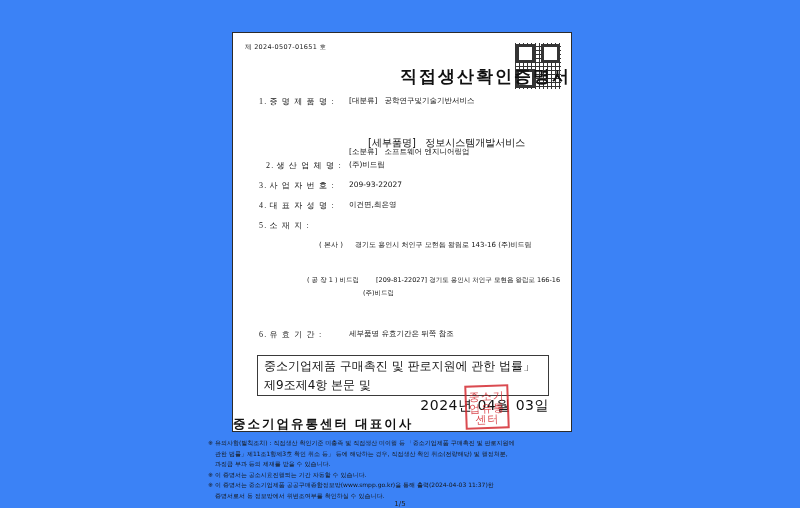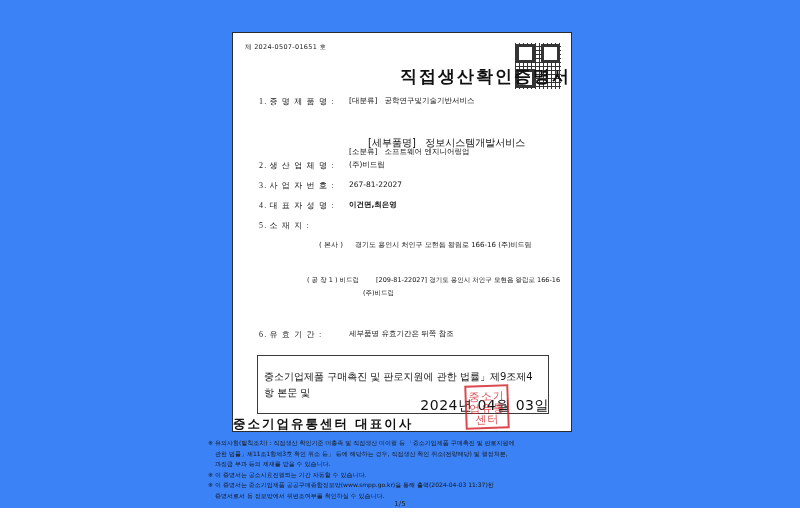--- a/index.html
+++ b/index.html
@@ -94,44 +94,44 @@
     font-family: Liberation Serif, serif;
   }
   .field .lbl {
     display: inline-block;
     letter-spacing: 1.2px;
   }
   .f1 { top: 63px; }
   .f1-v { position: absolute; left: 116px; top: 63px; font-size: 7.5px; }
   .f1b { position: absolute; left: 116px; top: 79px; font-size: 7.5px; margin-top: 35px; }
   .f1c { position: absolute; left: 116px; top: 103px; font-size: 10px; margin-left: 19px; }
-  .f2 { top: 127px; }
+  .f2 { top: 127px; margin-left: 7px; }
   .f2-v { position: absolute; left: 116px; top: 127px; font-size: 7.5px; }
   .f3 { top: 147px; }
   .f3-v { position: absolute; left: 116px; top: 147px; font-size: 7.5px; }
   .f4 { top: 167px; }
-  .f4-v { position: absolute; left: 116px; top: 167px; font-size: 7.5px; font-weight: bold; }
+  .f4-v { position: absolute; left: 116px; top: 167px; font-size: 7.5px; }
   .f5 { top: 187px; }
   .f5-h { position: absolute; left: 86px; top: 207px; font-size: 7px; }
   .f5-v { position: absolute; left: 122px; top: 207px; font-size: 7px; }
   .f5-f { position: absolute; left: 74px; top: 243px; font-size: 6.5px; }
   .f5-f2 { position: absolute; left: 122px; top: 243px; font-size: 6.5px; margin-left: 21px; }
   .f5-f3 { position: absolute; left: 130px; top: 256px; font-size: 6.5px; }
   .f6 { top: 296px; }
   .f6-v { position: absolute; left: 116px; top: 296px; font-size: 7.5px; }
 
   .notebox {
     position: absolute;
     left: 24px;
     top: 322px;
     width: 292px;
     border: 1px solid #3a3a3a;
-    padding: 13px 6px;
+    padding: 1px 6px;
     box-sizing: border-box;
-    font-size: 10px;
+    font-size: 12px;
     line-height: 1.55;
     color: #141414;
   }
   .datetxt {
     position: absolute;
     right: 22px;
     top: 364px;
     font-size: 14px;
     letter-spacing: 0.5px;
   }
@@ -230,34 +230,34 @@
       <div class="field f2">
         <span class="lbl">2.</span>
         <span class="lbl">생 산 업 체 명 :</span>
       </div>
       <div class="f2-v">(주)비드림</div>
 
       <div class="field f3">
         <span class="lbl">3.</span>
         <span class="lbl">사 업 자 번 호 :</span>
       </div>
-      <div class="f3-v">267-81-22027</div>
+      <div class="f3-v">209-93-22027</div>
 
       <div class="field f4">
         <span class="lbl">4.</span>
         <span class="lbl">대 표 자 성 명 :</span>
       </div>
       <div class="f4-v">이건면,최은영</div>
 
       <div class="field f5">
         <span class="lbl">5.</span>
         <span class="lbl">소       재       지 :</span>
       </div>
       <div class="f5-h">( 본사 )</div>
-      <div class="f5-v">경기도 용인시 처인구 모현읍 왕림로 166-16 (주)비드림</div>
+      <div class="f5-v">경기도 용인시 처인구 모현읍 왕림로 143-16 (주)비드림</div>
       <div class="f5-f">( 공 장 1 ) 비드림</div>
       <div class="f5-f2">[209-81-22027] 경기도 용인시 처인구 모현읍 왕림로 166-16</div>
       <div class="f5-f3">(주)비드림</div>
 
       <div class="field f6">
         <span class="lbl">6.</span>
         <span class="lbl">유  효  기  간 :</span>
       </div>
       <div class="f6-v">세부품명 유효기간은 뒤쪽 참조</div>
 

